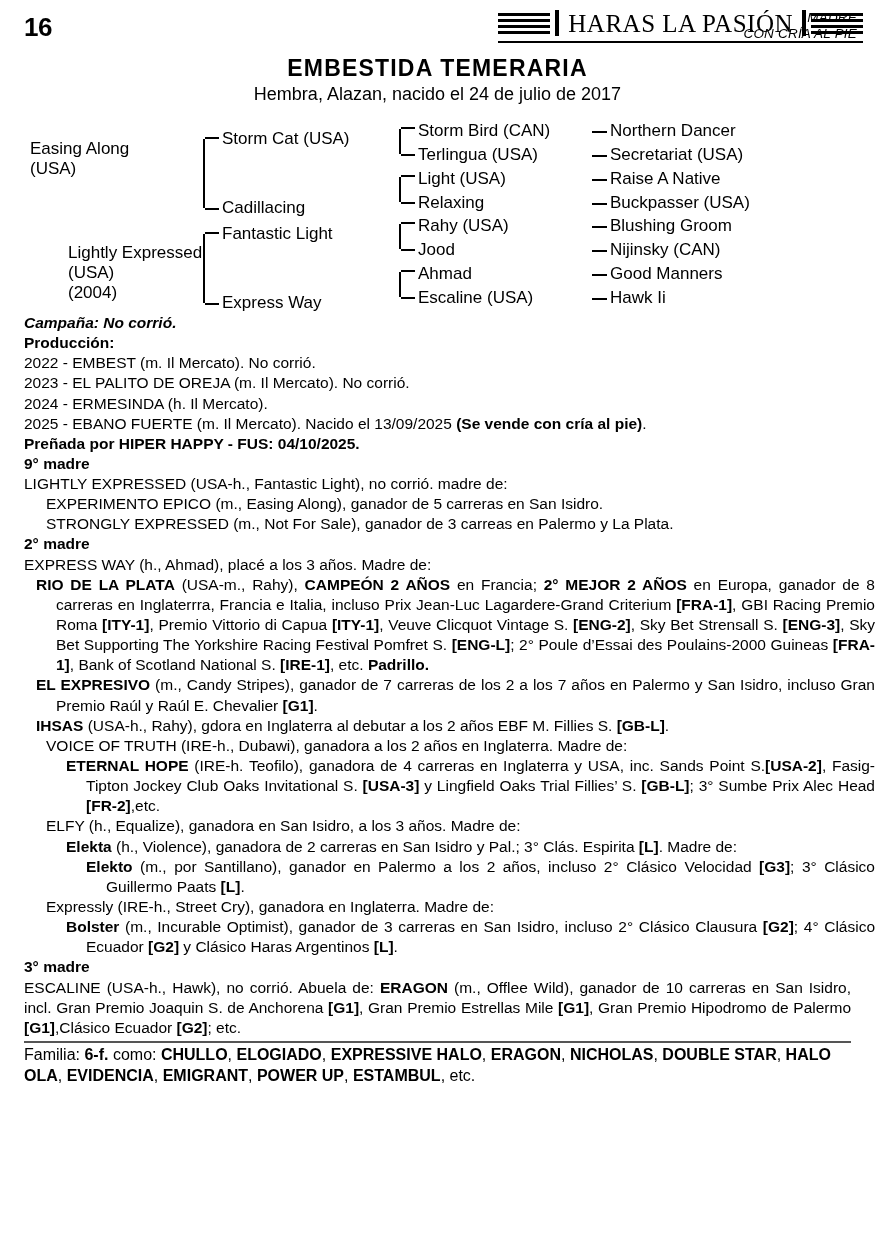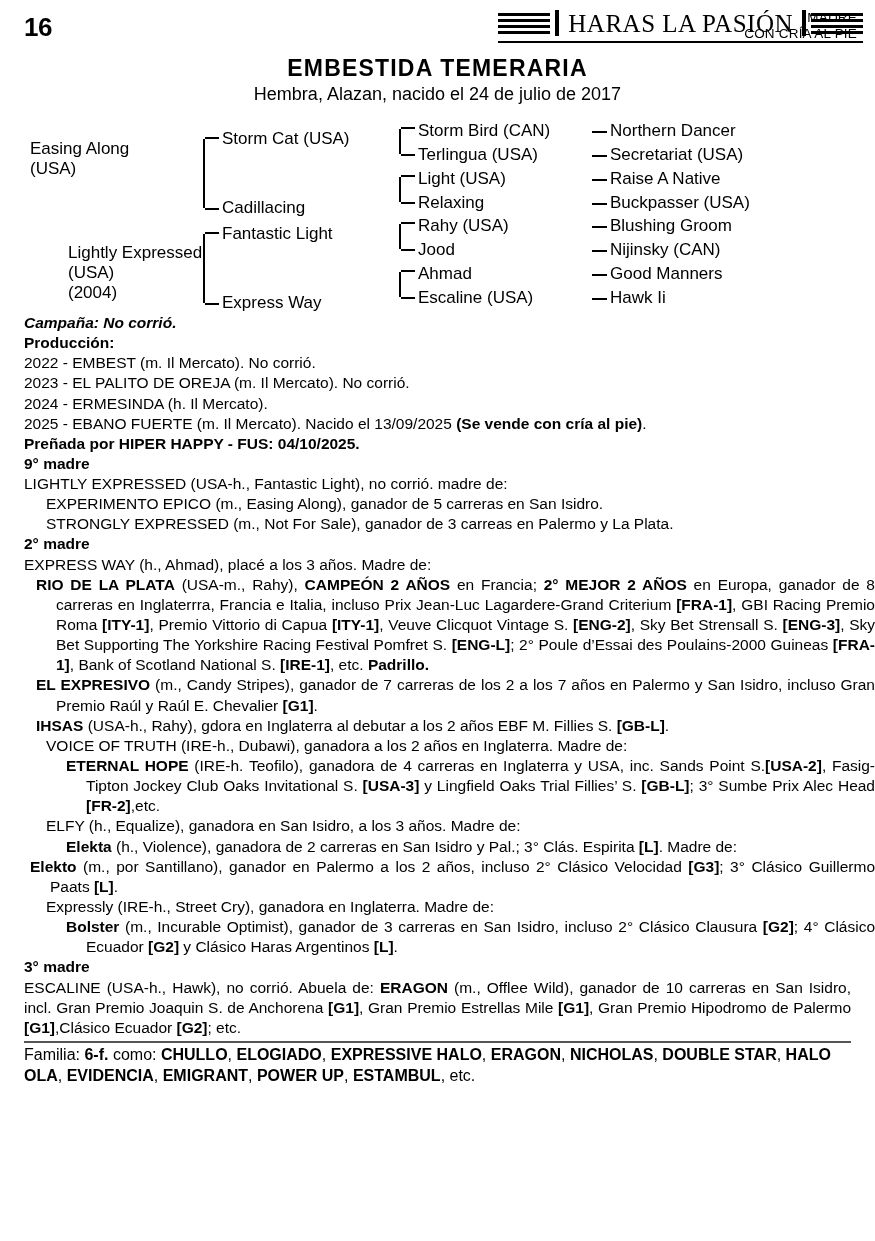--- a/index.html
+++ b/index.html
@@ -29,21 +29,21 @@
   .vbar{width:4px;height:26px;background:#000;margin:0 5px;}
   .brandname{
     font-family:"Liberation Serif", serif;
     font-size:25px;letter-spacing:0.5px;white-space:nowrap;
     line-height:1;padding:0 4px;
   }
   .brandrule{height:2px;background:#000;margin-top:5px;width:100%;}
 
   .topright{
     position:absolute;right:18px;top:10px;
-    text-align:right;font-size:13.5px;line-height:1.18;
+    text-align:right;font-style:italic;font-size:13.5px;line-height:1.18;
     letter-spacing:0.2px;
   }
 
   
   .title{
     text-align:center;font-size:23px;font-weight:bold;
     letter-spacing:1.2px;margin-top:4px;line-height:1.05;
   }
   .subtitle{
     text-align:center;font-size:18px;margin-top:5px;line-height:1.1;
@@ -209,21 +209,21 @@
 
     <p class="ind1">VOICE OF TRUTH (IRE-h., Dubawi), ganadora a los 2 años en Inglaterra. Madre de:</p>
     <p class="ind2 just" style="padding-left:86px;text-indent:-20px;">
       <b>ETERNAL HOPE</b><span> (IRE-h. Teofilo), ganadora de 4 carreras en Inglaterra y USA, inc. Sands Point S.</span><b>[USA-2]</b><span>, Fasig-Tipton Jockey Club Oaks Invitational S. </span><b>[USA-3]</b><span> y Lingfield Oaks Trial Fillies’ S. </span><b>[GB-L]</b><span>; 3° Sumbe Prix Alec Head </span><b>[FR-2]</b><span>,etc.</span>
     </p>
 
     <p class="ind1">ELFY (h., Equalize), ganadora en San Isidro, a los 3 años. Madre de:</p>
     <p class="just" style="padding-left:86px;text-indent:-20px;">
       <b>Elekta</b><span> (h., Violence), ganadora de 2 carreras en San Isidro y Pal.; 3° Clás. Espirita </span><b>[L]</b><span>. Madre de:</span>
     </p>
-    <p class="just" style="padding-left:50px;text-indent:-20px;">
+    <p class="just" style="padding-left:106px;text-indent:-20px;">
       <b>Elekto</b><span> (m., por Santillano), ganador en Palermo a los 2 años, incluso 2° Clásico Velocidad </span><b>[G3]</b><span>; 3° Clásico Guillermo Paats </span><b>[L]</b><span>.</span>
     </p>
 
     <p class="ind1">Expressly (IRE-h., Street Cry), ganadora en Inglaterra. Madre de:</p>
     <p class="just" style="padding-left:86px;text-indent:-20px;">
       <b>Bolster</b><span> (m., Incurable Optimist), ganador de 3 carreras en San Isidro, incluso 2° Clásico Clausura </span><b>[G2]</b><span>; 4° Clásico Ecuador </span><b>[G2]</b><span> y Clásico Haras Argentinos </span><b>[L]</b><span>.</span>
     </p>
 
     <p class="hdr2">3° madre</p>
     <p class="just" style="padding-left:24px;padding-right:24px;">

